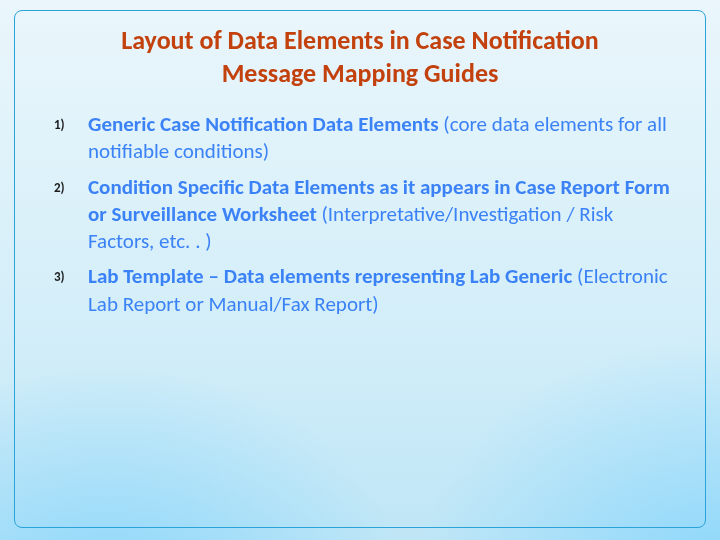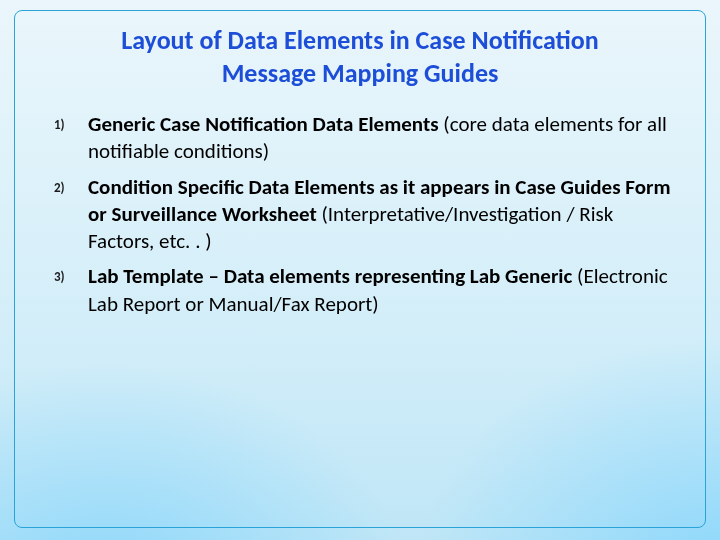--- a/index.html
+++ b/index.html
@@ -20,21 +20,21 @@
   }
   .content {
     position: absolute;
     top: 24px; left: 34px; right: 34px; bottom: 24px;
   }
   .title {
     text-align: center;
     font-weight: 700;
     font-size: 26px;
     line-height: 1.25;
-    color: #1d4ed8;
+    color: #c2410c;
     margin: 0 40px 22px 40px;
   }
   .list {
     margin: 0 10px 0 20px;
   }
   .item {
     display: flex;
     align-items: flex-start;
     margin-bottom: 8px;
   }
@@ -42,21 +42,21 @@
     flex: 0 0 34px;
     font-size: 13px;
     font-weight: 700;
     color: #1b1b1b;
     padding-top: 6px;
   }
   .body {
     flex: 1 1 auto;
     font-size: 21px;
     line-height: 1.3;
-    color: #000000;
+    color: #3b82f6;
   }
   .strong { font-weight: 700; }
 </style>
 </head>
 <body>
 
 <div class="frame"></div>
 
 <div class="content">
   <h1 class="title">Layout of Data Elements in Case Notification Message Mapping Guides</h1>
@@ -66,21 +66,21 @@
     <div class="item">
       <div class="num">1)</div>
       <div class="body">
         <span class="strong">Generic Case Notification Data Elements</span><span>   (core data elements for all notifiable conditions)</span>
       </div>
     </div>
 
     <div class="item">
       <div class="num">2)</div>
       <div class="body">
-        <span class="strong">Condition Specific Data Elements as it appears in Case Guides Form or Surveillance Worksheet</span><span> (Interpretative/Investigation / Risk Factors, etc. . )</span>
+        <span class="strong">Condition Specific Data Elements as it appears in Case Report Form or Surveillance Worksheet</span><span> (Interpretative/Investigation / Risk Factors, etc. . )</span>
       </div>
     </div>
 
     <div class="item">
       <div class="num">3)</div>
       <div class="body">
         <span class="strong">Lab Template – Data elements representing Lab Generic</span><span> (Electronic Lab Report or Manual/Fax Report)</span>
       </div>
     </div>
 

